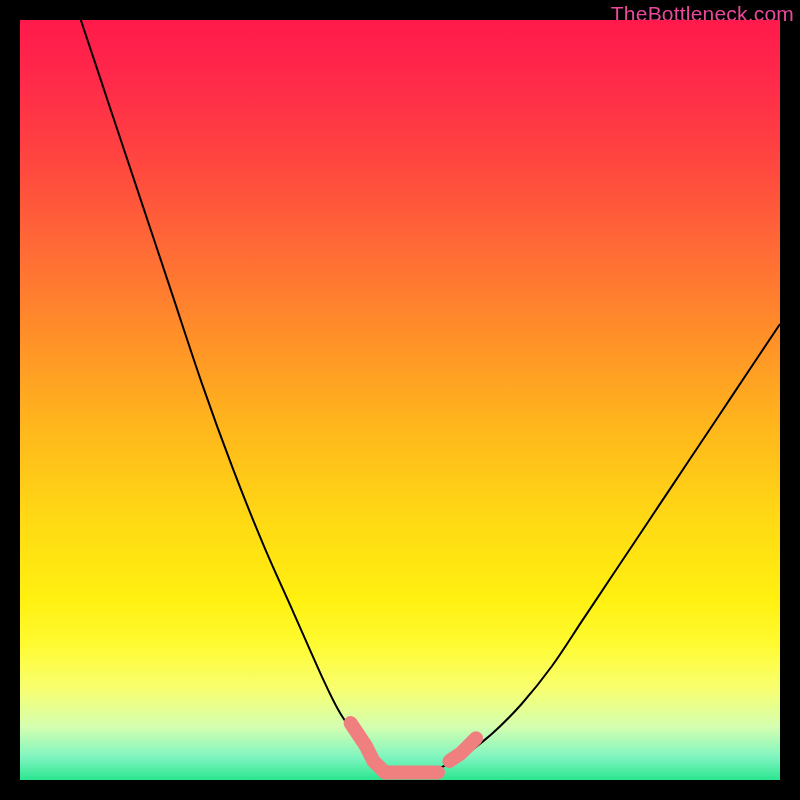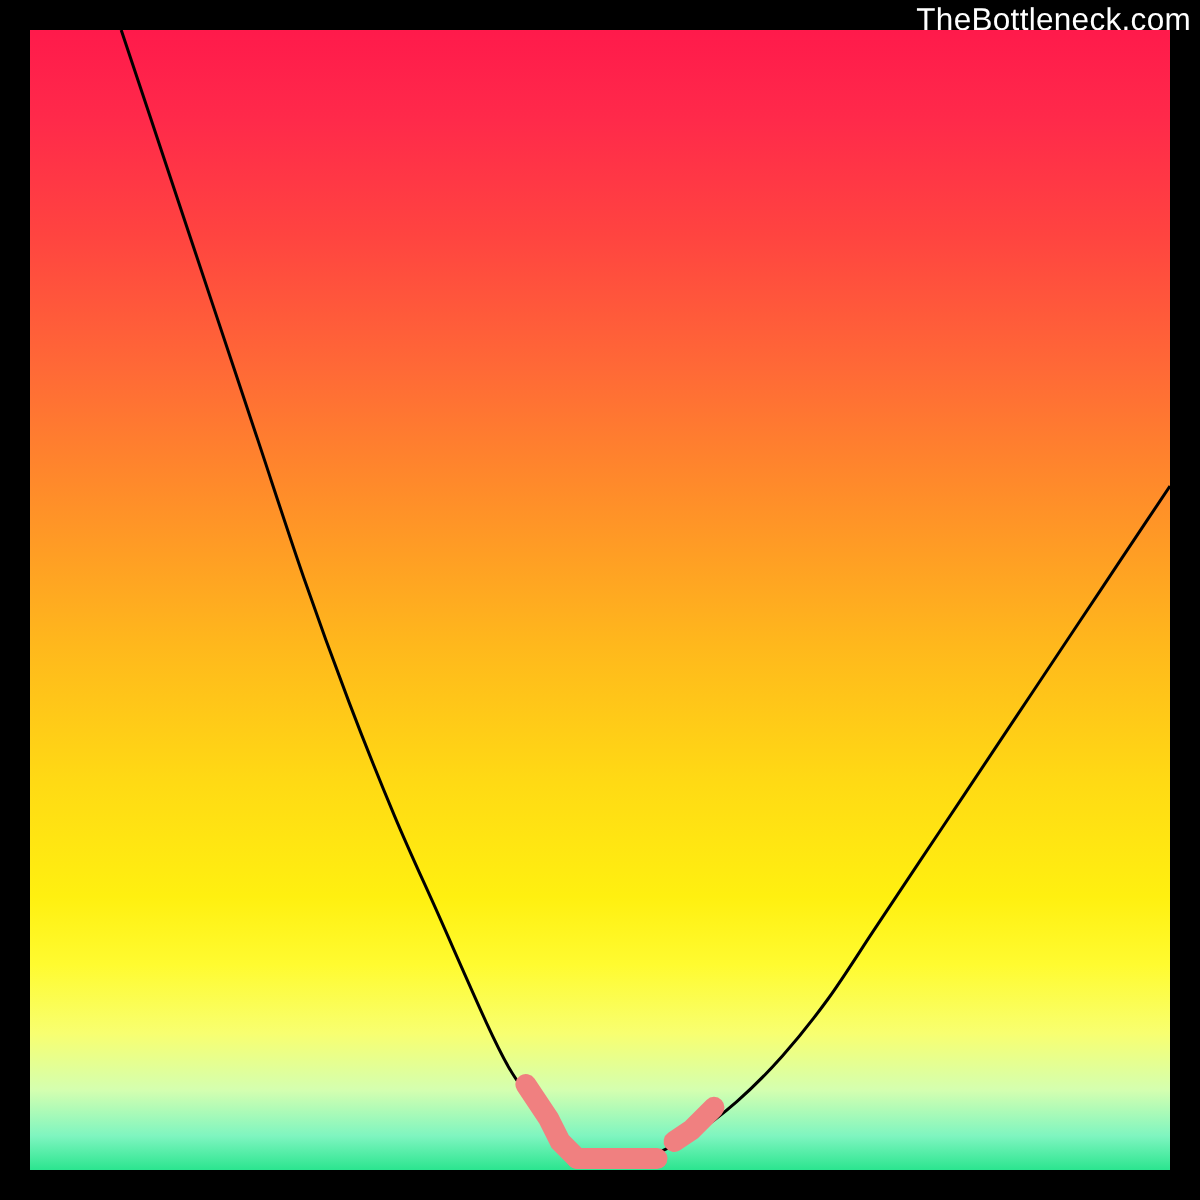--- a/index.html
+++ b/index.html
@@ -59,21 +59,21 @@
   .marker-stroke {
     fill: none;
     stroke: #f08080;
     stroke-width: 14;
     stroke-linecap: round;
   }
   .watermark {
     position: absolute;
     top: 2px;
     right: 6px;
-    color: #ffffff;
+    color: #ec4899;
     font-size: 21px;
     letter-spacing: 0.2px;
     font-weight: 400;
   }
 </style>
 </head>
 <body>
 
 <div class="outer">
   <div class="watermark">TheBottleneck.com</div>

